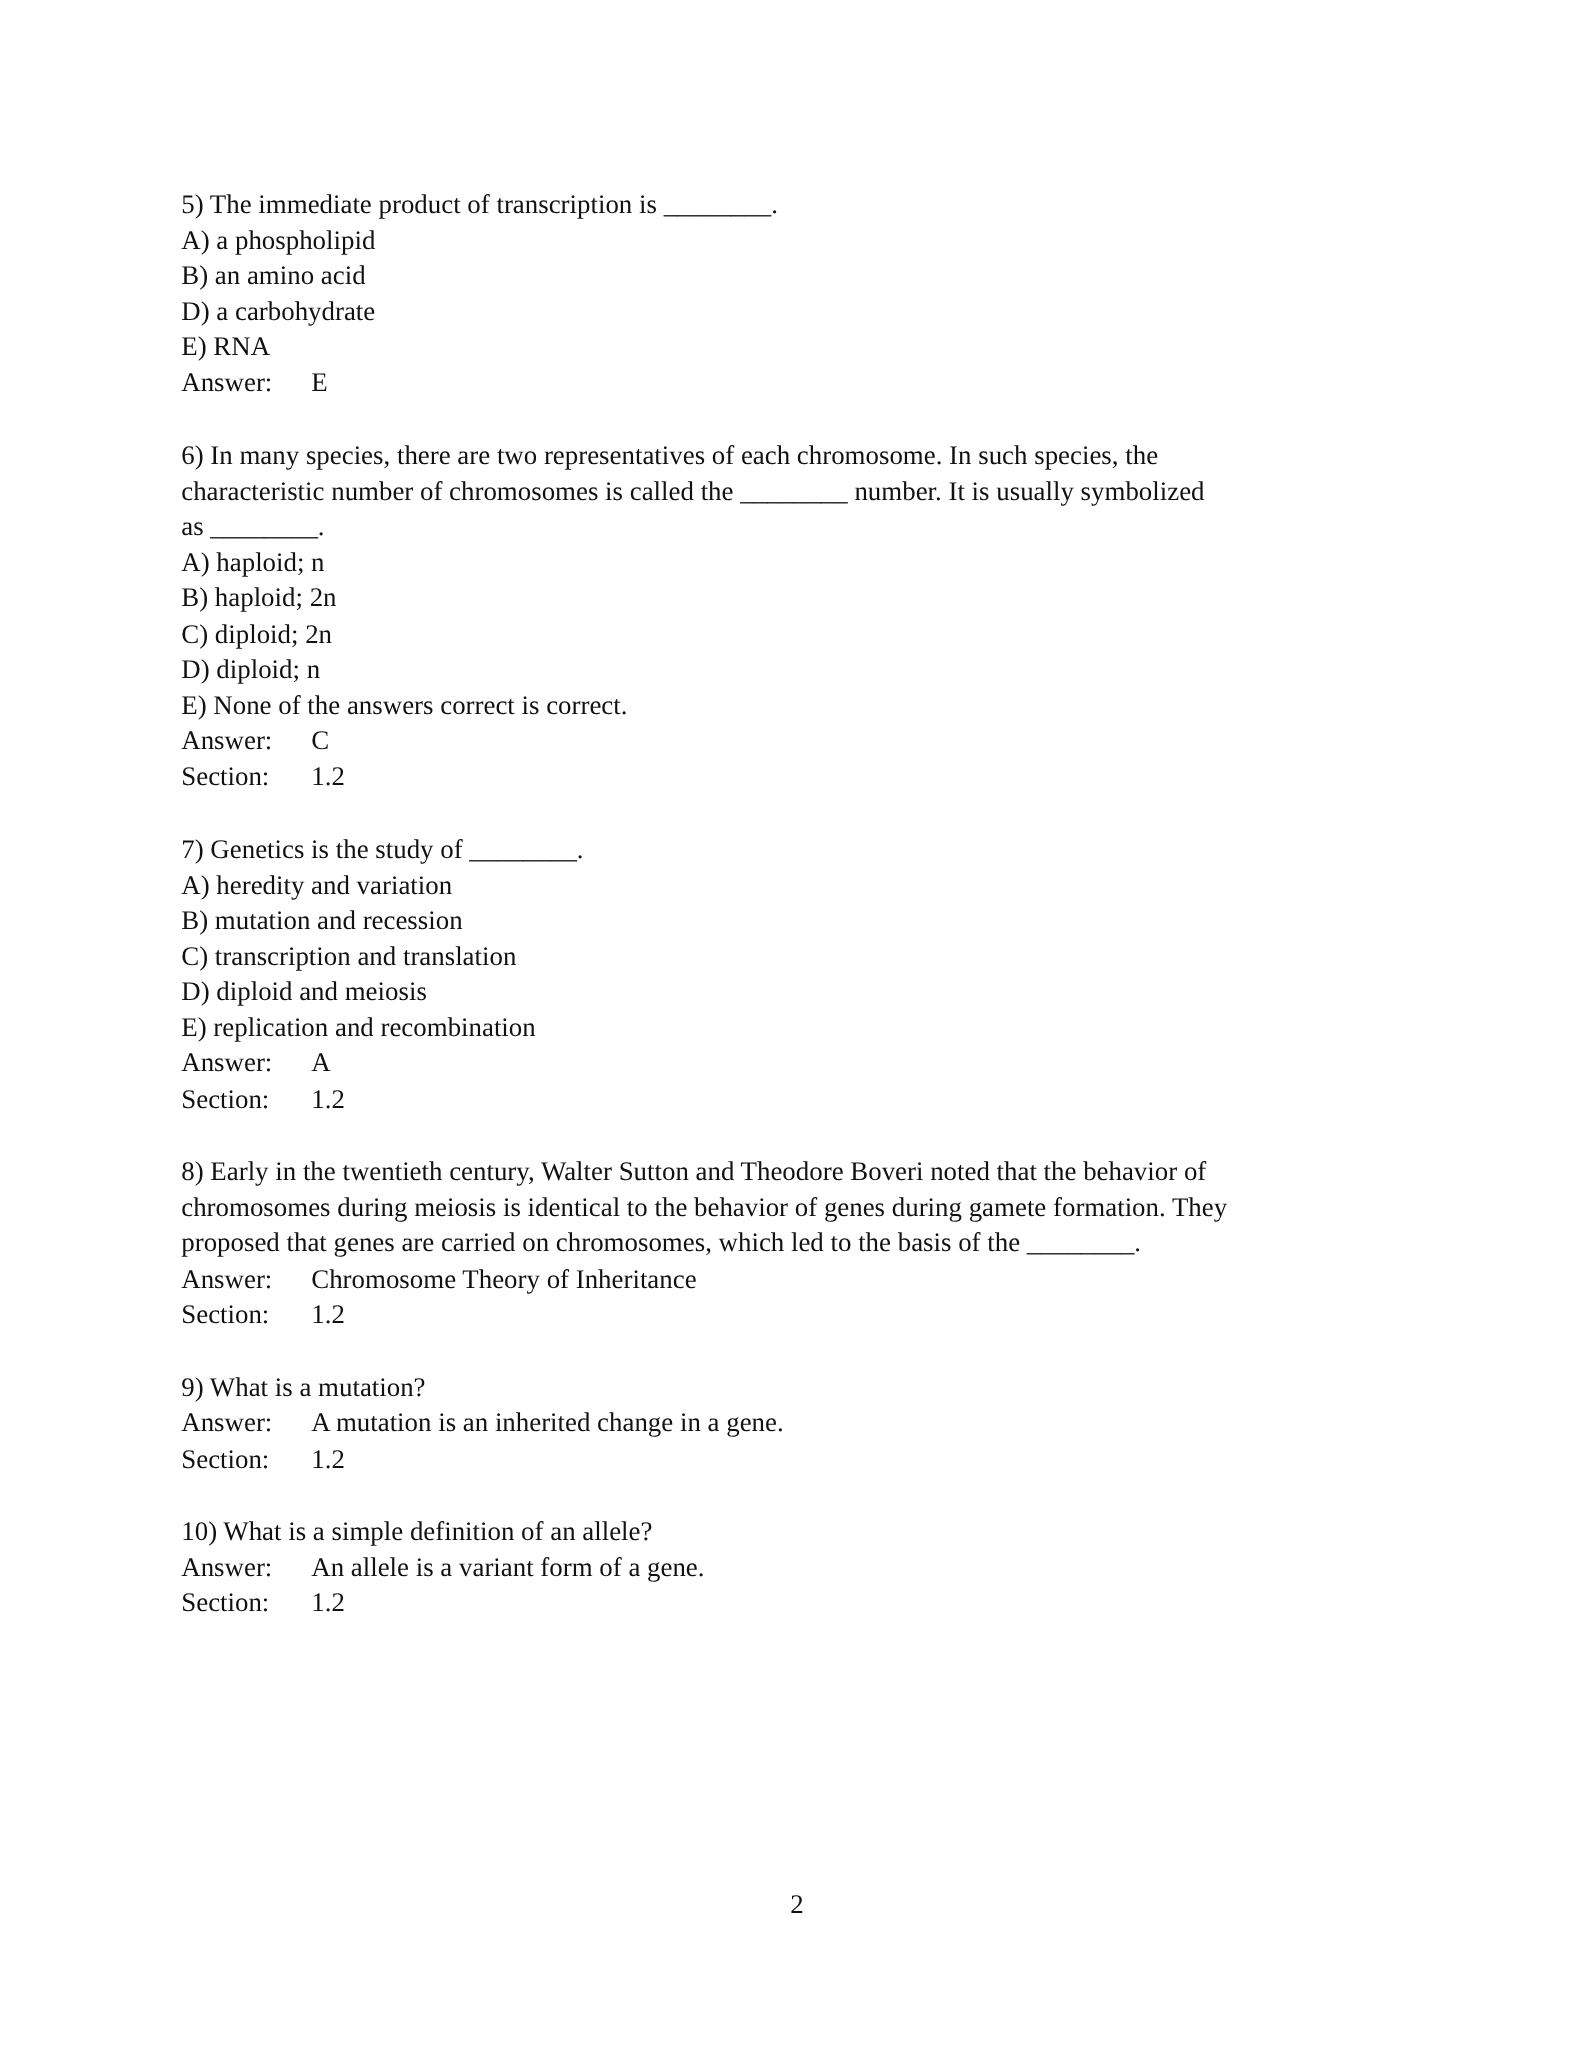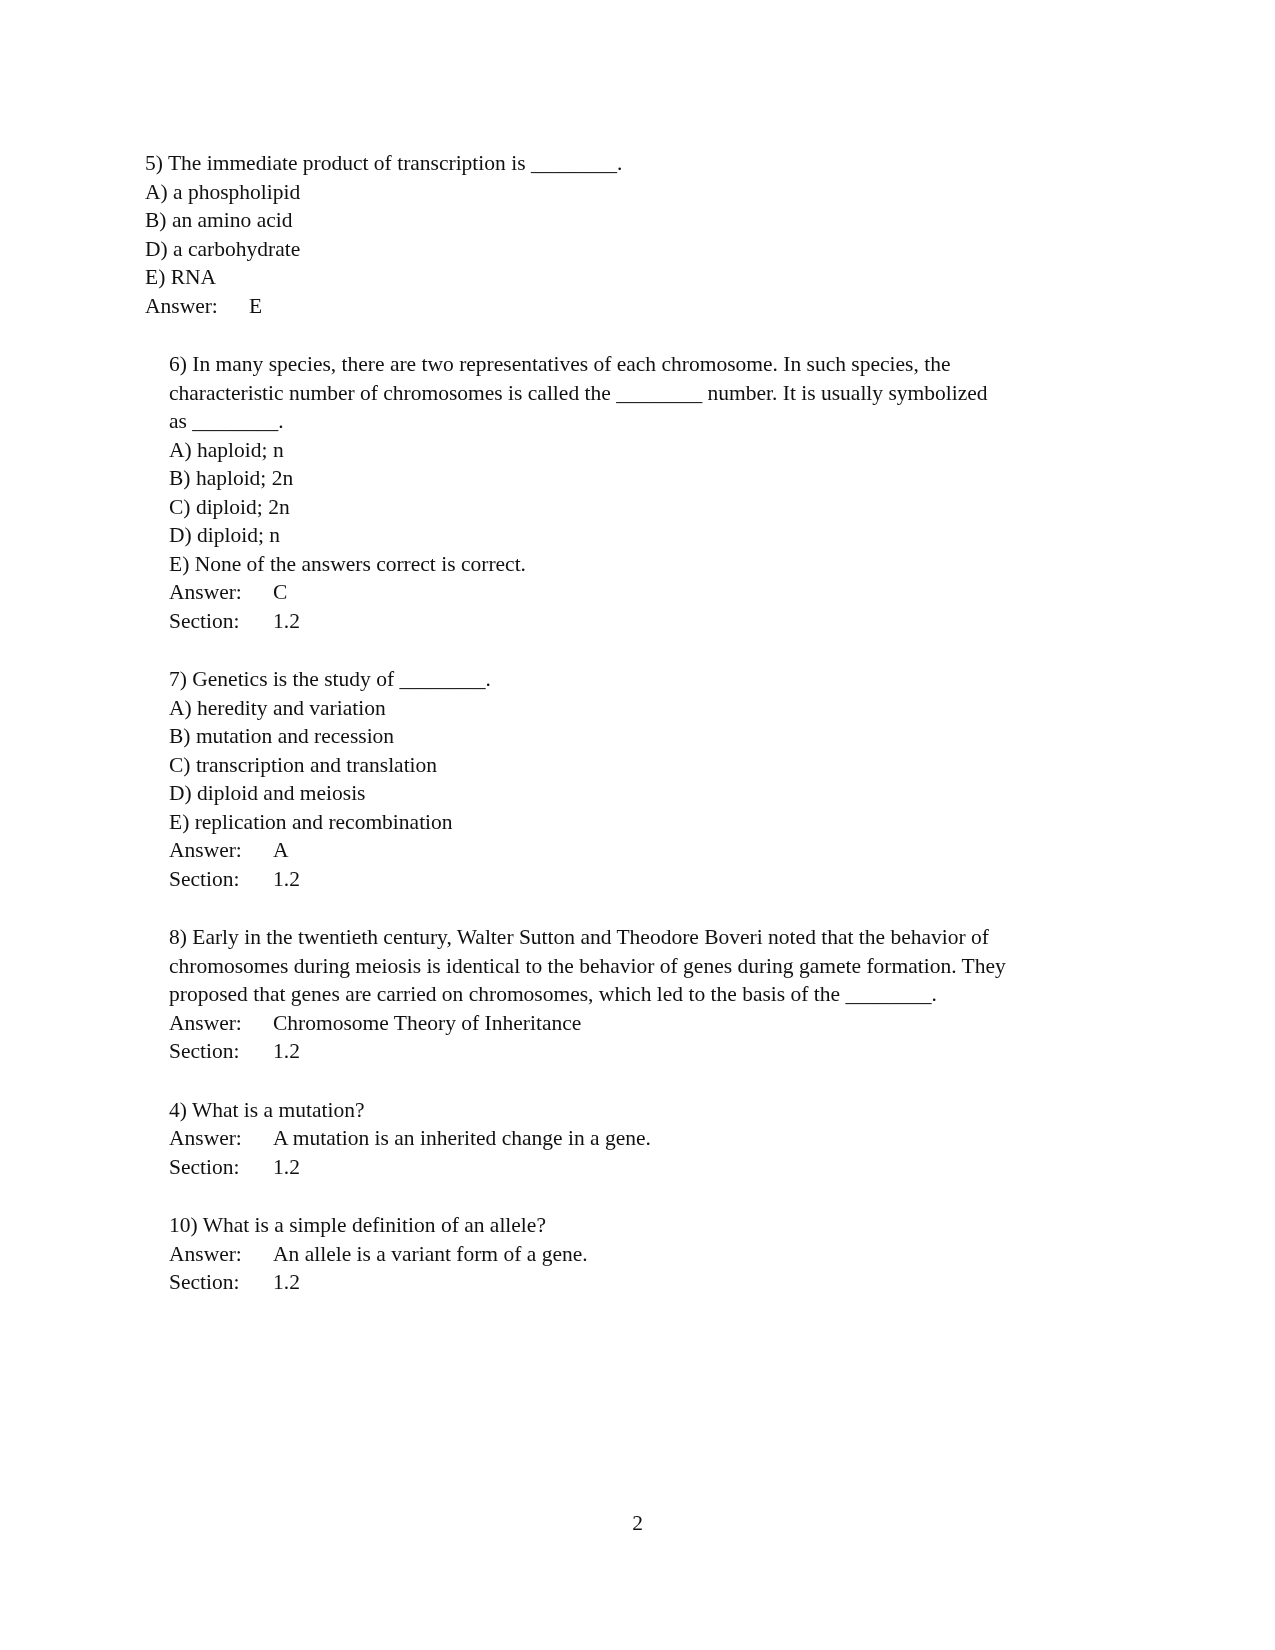--- a/index.html
+++ b/index.html
@@ -19,21 +19,20 @@
     -webkit-font-smoothing: antialiased;
   }
   .content {
     position: absolute;
     left: 145px;
     top: 149px;
     right: 120px;
   }
   .question + .question {
     margin-top: 30px;
-    margin-left: 24px;
   }
   .q-line, .opt-line {
     white-space: nowrap;
   }
   .kv-line {
     white-space: nowrap;
   }
   .kv-label {
     display: inline-block;
     width: 104px;
@@ -82,21 +81,21 @@
         <div class="kv-line"><span class="kv-label">Section:</span><span class="kv-value">1.2</span></div>
       </div>
       <div class="question">
         <div class="q-line">8) Early in the twentieth century, Walter Sutton and Theodore Boveri noted that the behavior of</div>
         <div class="q-line">chromosomes during meiosis is identical to the behavior of genes during gamete formation. They</div>
         <div class="q-line">proposed that genes are carried on chromosomes, which led to the basis of the ________.</div>
         <div class="kv-line"><span class="kv-label">Answer:</span><span class="kv-value">Chromosome Theory of Inheritance</span></div>
         <div class="kv-line"><span class="kv-label">Section:</span><span class="kv-value">1.2</span></div>
       </div>
       <div class="question">
-        <div class="q-line">4) What is a mutation?</div>
+        <div class="q-line">9) What is a mutation?</div>
         <div class="kv-line"><span class="kv-label">Answer:</span><span class="kv-value">A mutation is an inherited change in a gene.</span></div>
         <div class="kv-line"><span class="kv-label">Section:</span><span class="kv-value">1.2</span></div>
       </div>
       <div class="question">
         <div class="q-line">10) What is a simple definition of an allele?</div>
         <div class="kv-line"><span class="kv-label">Answer:</span><span class="kv-value">An allele is a variant form of a gene.</span></div>
         <div class="kv-line"><span class="kv-label">Section:</span><span class="kv-value">1.2</span></div>
       </div>
     </div>
 </div>

